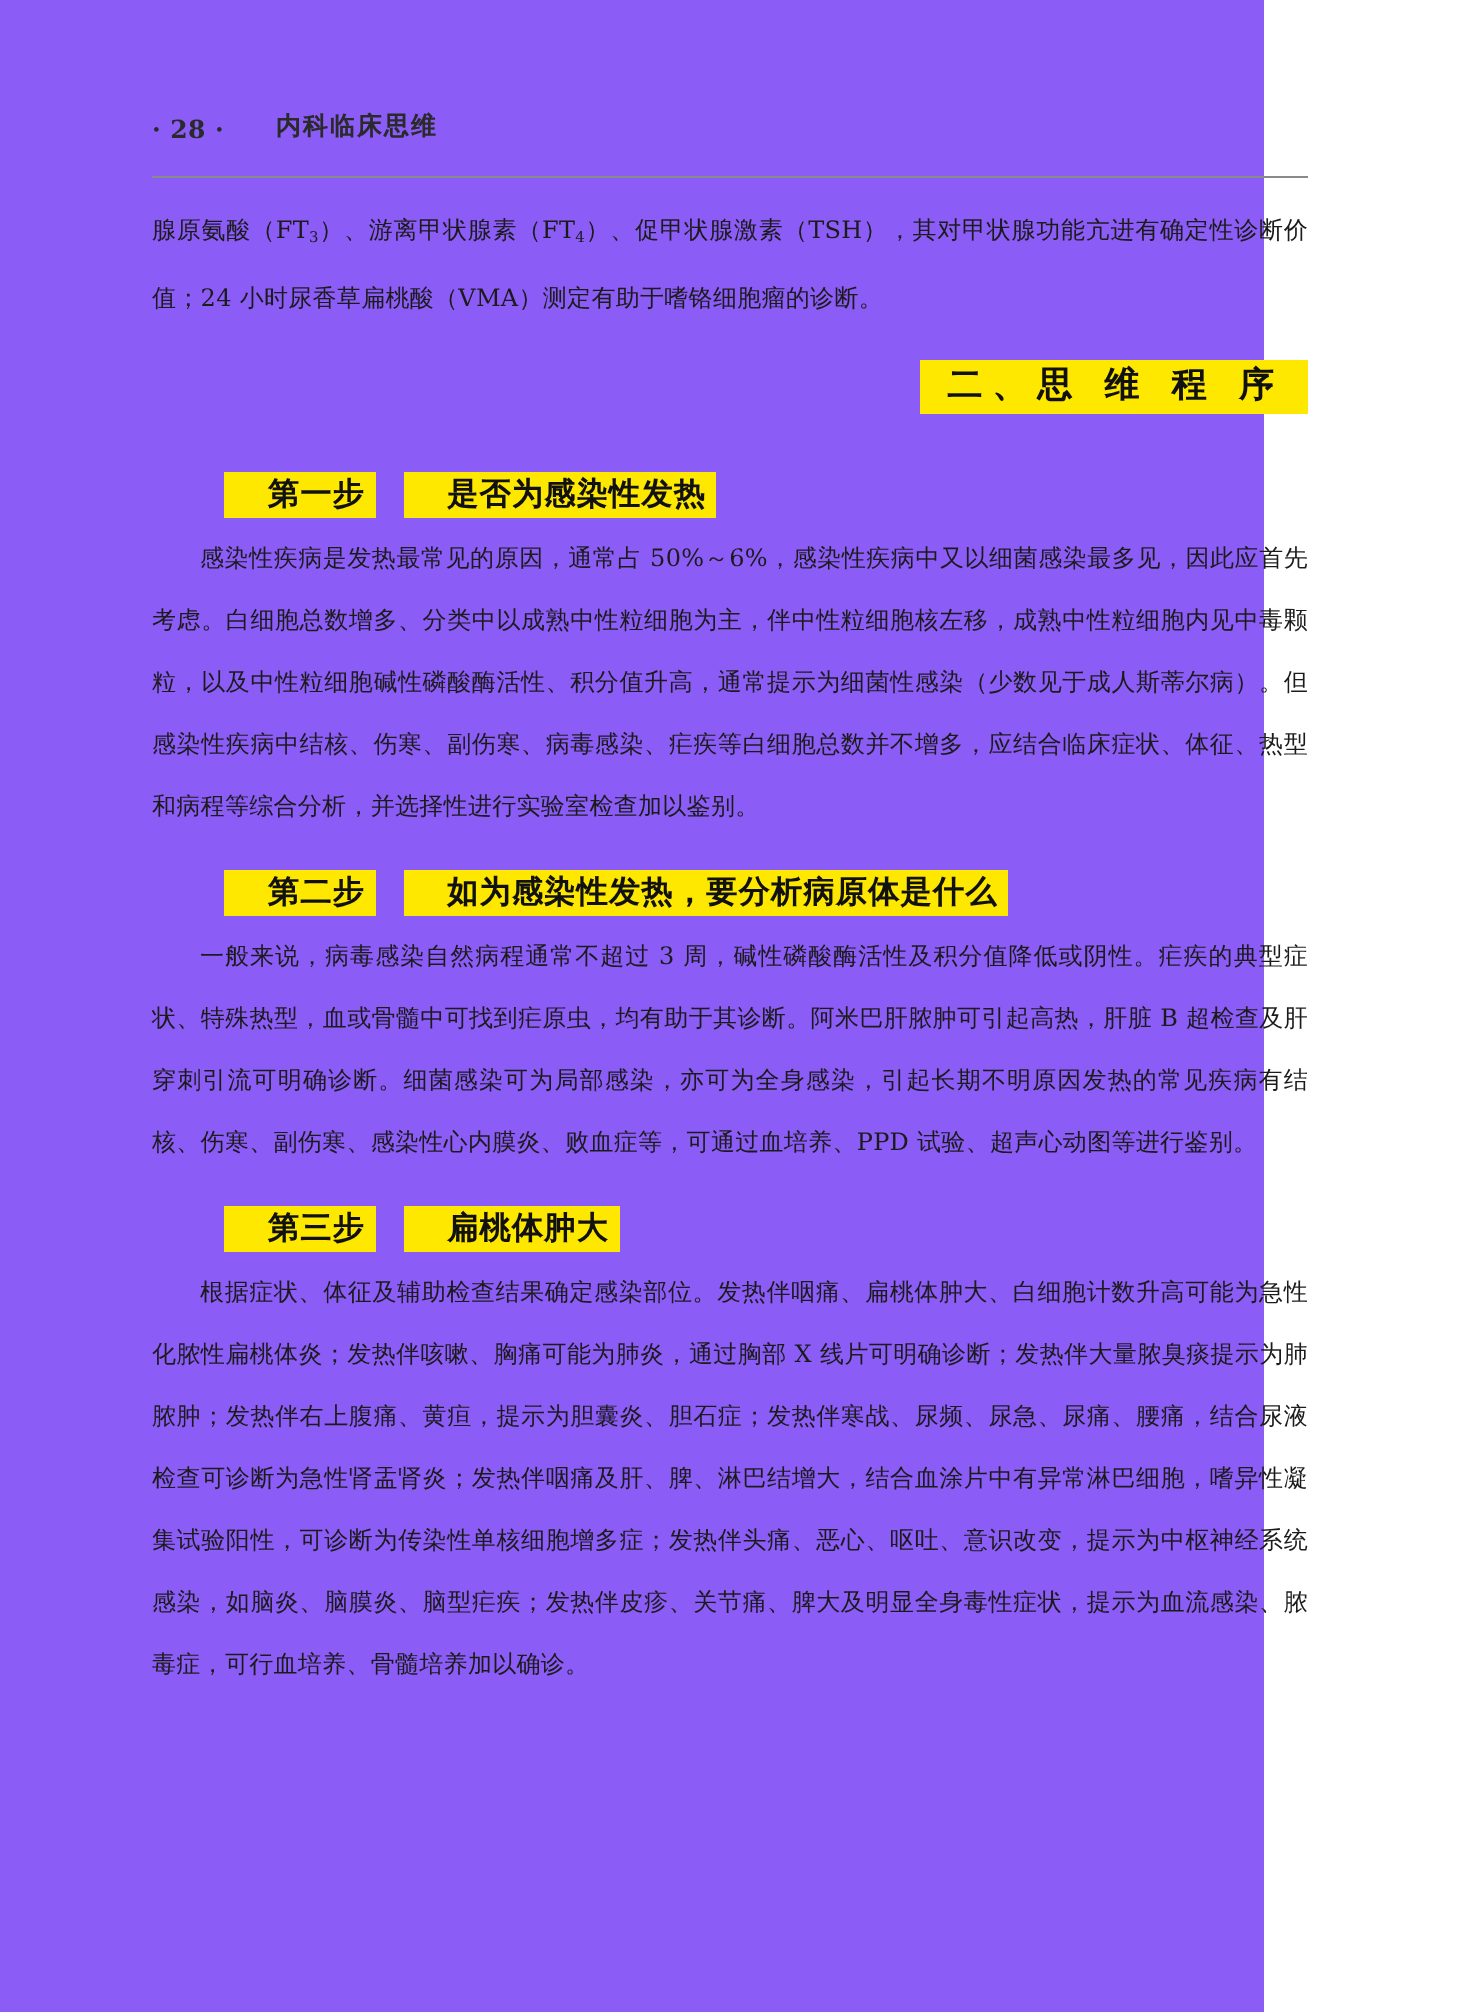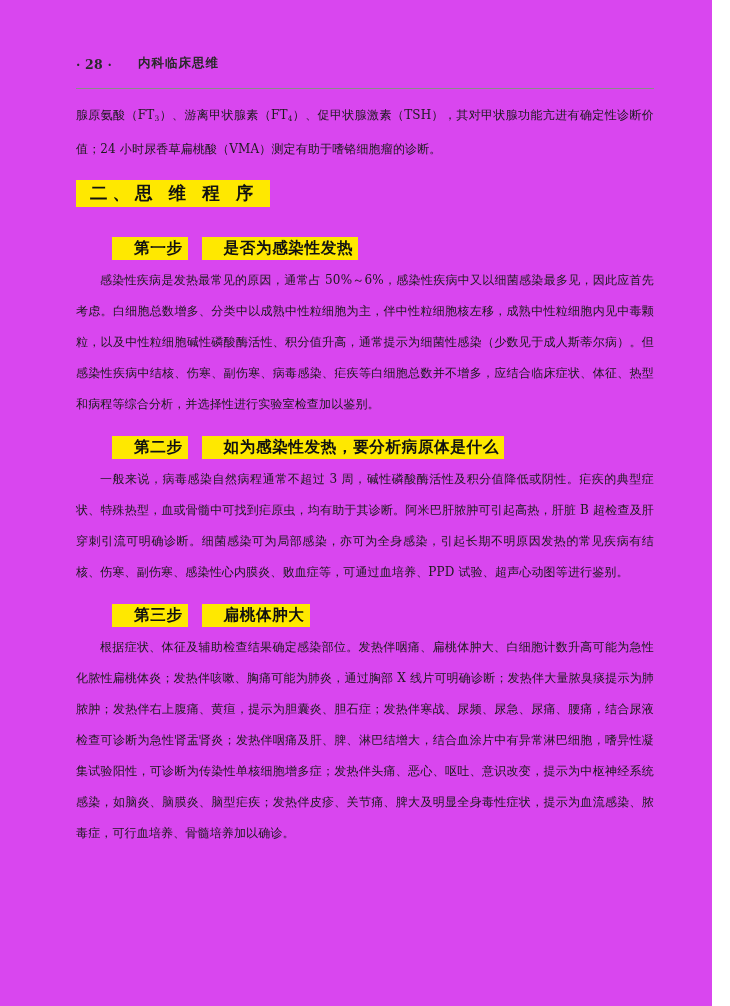--- a/index.html
+++ b/index.html
@@ -12,23 +12,23 @@
     height: 1006px;
     position: relative;
     font-family: "DejaVu Serif", "Liberation Serif", serif;
     color: #1a1a1a;
     overflow: hidden;
   }
 
   .page {
     position: absolute;
     left: 0; top: 0;
-    width: 712px;
+    width: 632px;
     height: 1006px;
-    background: #d946ef;
+    background: #8b5cf6;
     box-sizing: border-box;
   }
 
   
   .runhead {
     position: absolute;
     left: 76px;
     top: 50px;
     width: 578px;
     height: 22px;
@@ -86,21 +86,21 @@
     letter-spacing: 0.2px;
   }
   sub {
     font-size: 0.62em;
     vertical-align: -0.28em;
   }
 
   
   .section-head {
     margin: 11px 0 22px 0;
-    text-align: left;
+    text-align: right;
     line-height: 34px;
   }
   .section-head .hl {
     font-family: "DejaVu Sans", "Liberation Sans", sans-serif;
     font-size: 17.5px;
     font-weight: 700;
     letter-spacing: 5px;
     padding: 3px 12px 4px 14px;
     background: #ffe800;
     color: #111;

